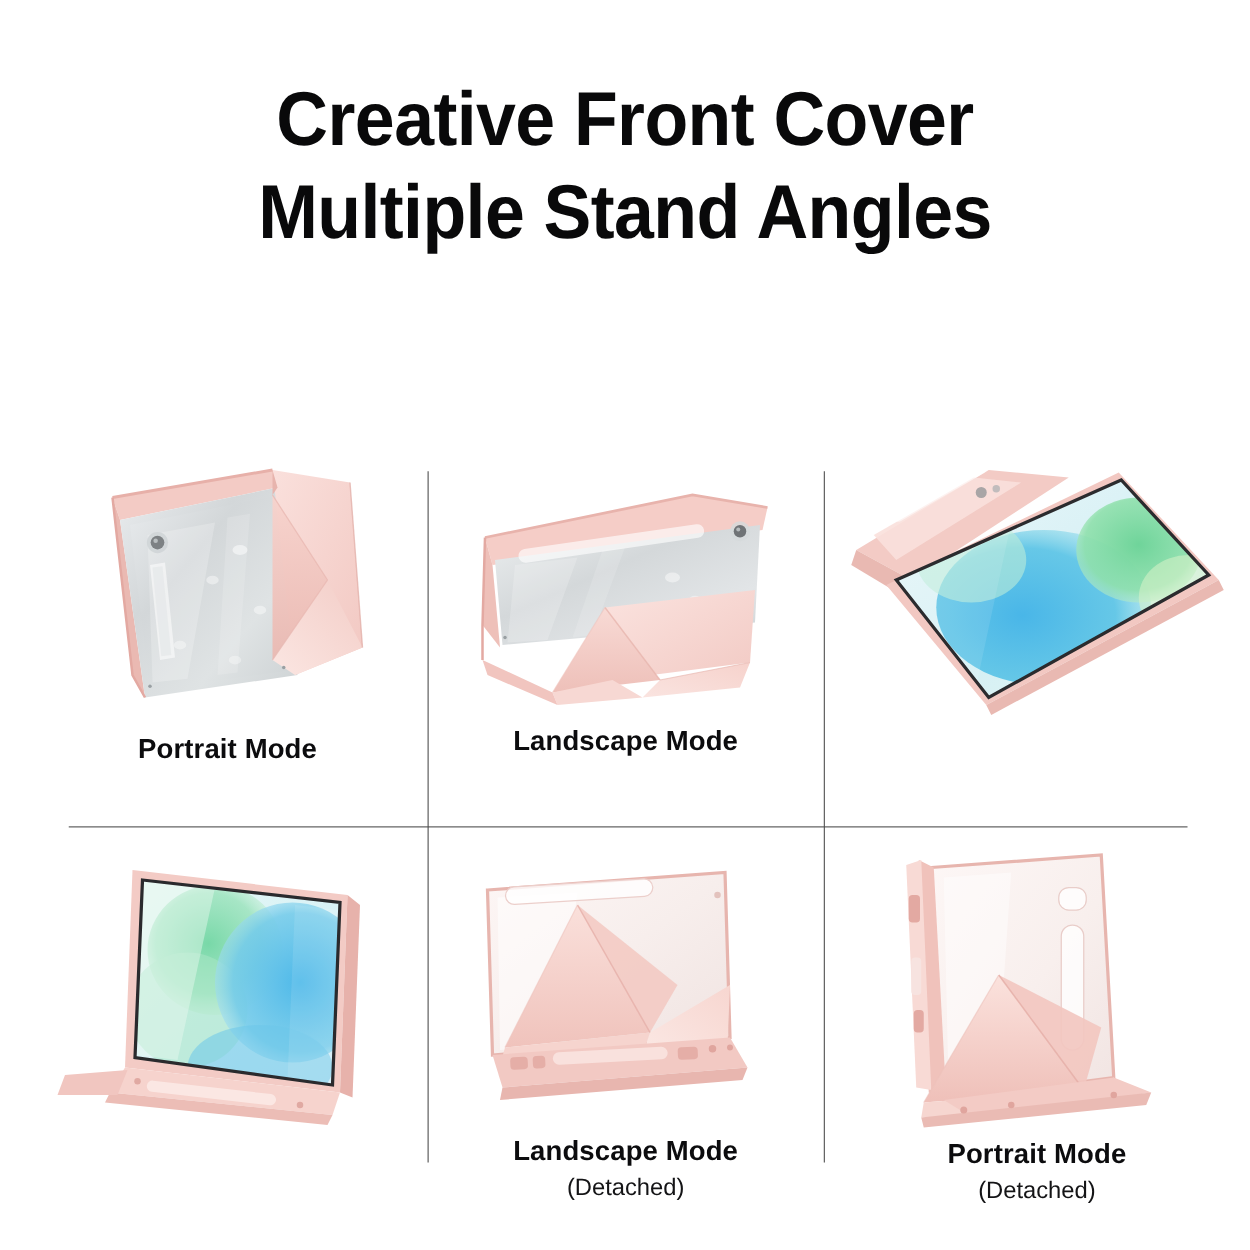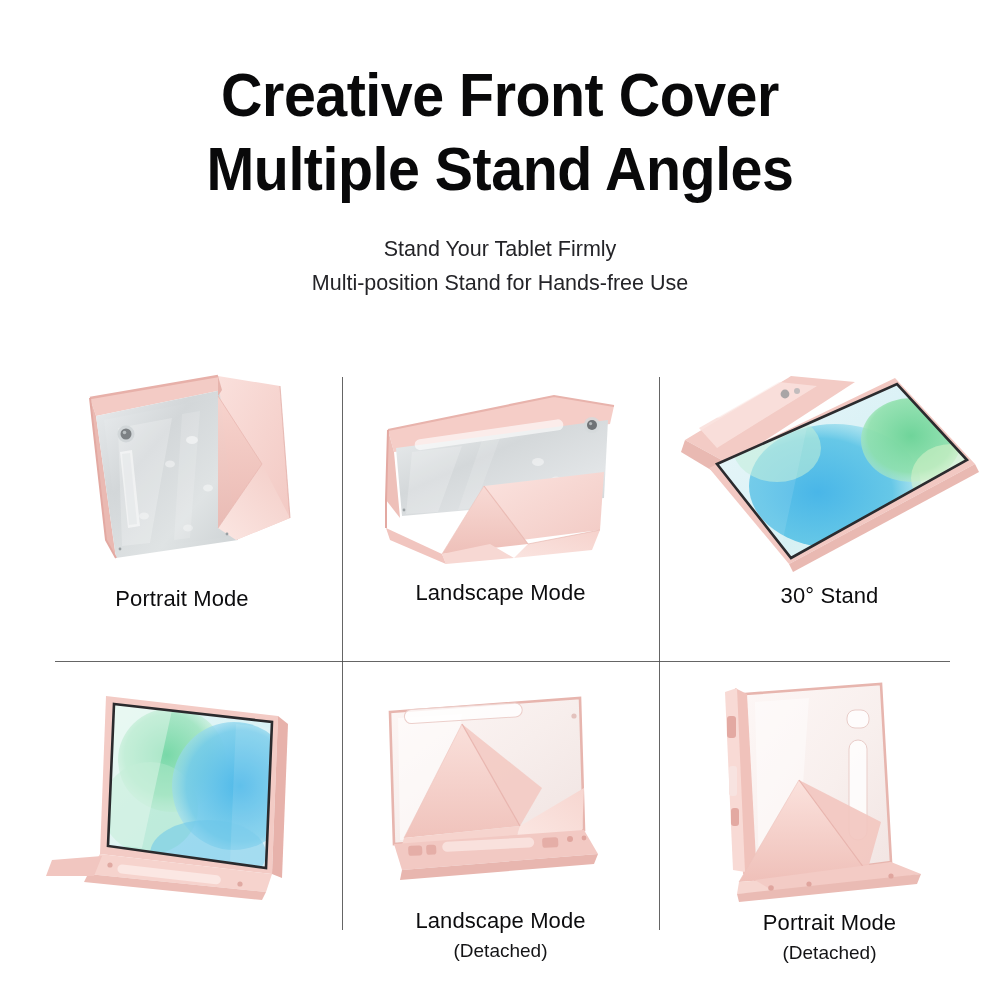--- a/index.html
+++ b/index.html
@@ -42,21 +42,21 @@
   .h-div {
     position: absolute; left: 55px; top: 661px; width: 895px; height: 1px;
     background: #4a4a4a; opacity: .85;
   }
 
   
   .cell { position: absolute; }
   .cell .art { position: absolute; left: 0; top: 0; }
   .cell .label {
     position: absolute; width: 100%; text-align: center;
-    font-size: 22px; color: #0c0c0e; font-weight: 400;
+    font-size: 22px; color: #0c0c0e; font-weight: 700;
     letter-spacing: .1px;
   }
   .cell .sublabel {
     position: absolute; width: 100%; text-align: center;
     font-size: 19px; color: #141416; font-weight: 400;
   }
 
   .c1 { left: 22px;  top: 368px; width: 320px; height: 250px; }
   .c2 { left: 342px; top: 368px; width: 317px; height: 250px; }
   .c3 { left: 659px; top: 368px; width: 341px; height: 250px; }
@@ -75,24 +75,20 @@
 </style>
 </head>
 <body>
 
 <div class="page">
 
   <div class="headline">
     <div>Creative Front Cover</div>
     <div>Multiple Stand Angles</div>
   </div>
-  <div class="subtitle">
-    <div>Stand Your Tablet Firmly</div>
-    <div>Multi-position Stand for Hands-free Use</div>
-  </div>
 
   <div class="v-div d1"></div>
   <div class="v-div d2"></div>
   <div class="h-div"></div>
 
   <div class="cell c1">
     <svg class="art" width="320" height="215" viewBox="0 0 320 215">
       <defs>
         <linearGradient id="g1clear" x1="0" y1="0" x2="1" y2="1">
           <stop offset="0%" stop-color="#e9ecee"></stop>
@@ -262,21 +258,20 @@
           <ellipse cx="252" cy="72" rx="50" ry="42" fill="url(#g3green)"></ellipse>
           <ellipse cx="118" cy="80" rx="44" ry="34" fill="#bdecd9" opacity=".6"></ellipse>
           <ellipse cx="292" cy="110" rx="40" ry="34" fill="#d8f3c9" opacity=".55"></ellipse>
           <path d="M58,96 L150,50 L120,190 L70,160 Z" fill="#ffffff" opacity=".1"></path>
         </g>
         <path d="M58,96 L238,16 L308,92 L132,190 Z" fill="none" stroke="#2b2b2e" stroke-width="2.6"></path>
       </g>
 
       <path d="M130,196 L316,96 L320,104 L134,204 Z" fill="#e9b9b2"></path>
     </svg>
-    <div class="label">30° Stand</div>
   </div>
 
   <div class="cell c4">
     <svg class="art" width="320" height="240" viewBox="0 0 320 240">
       <defs>
         <clipPath id="scr70">
           <path d="M92,36 L250,54 L244,200 L86,178 Z"></path>
         </clipPath>
         <linearGradient id="g4bg" x1="0" y1="0" x2="1" y2="1">
           <stop offset="0%" stop-color="#edfaf4"></stop>

